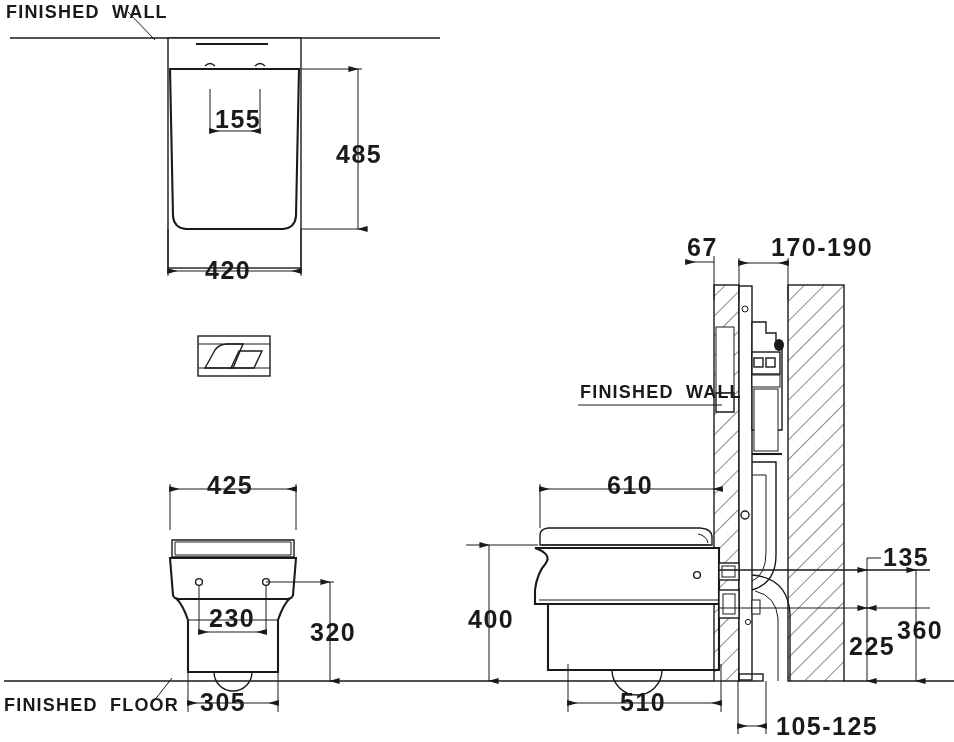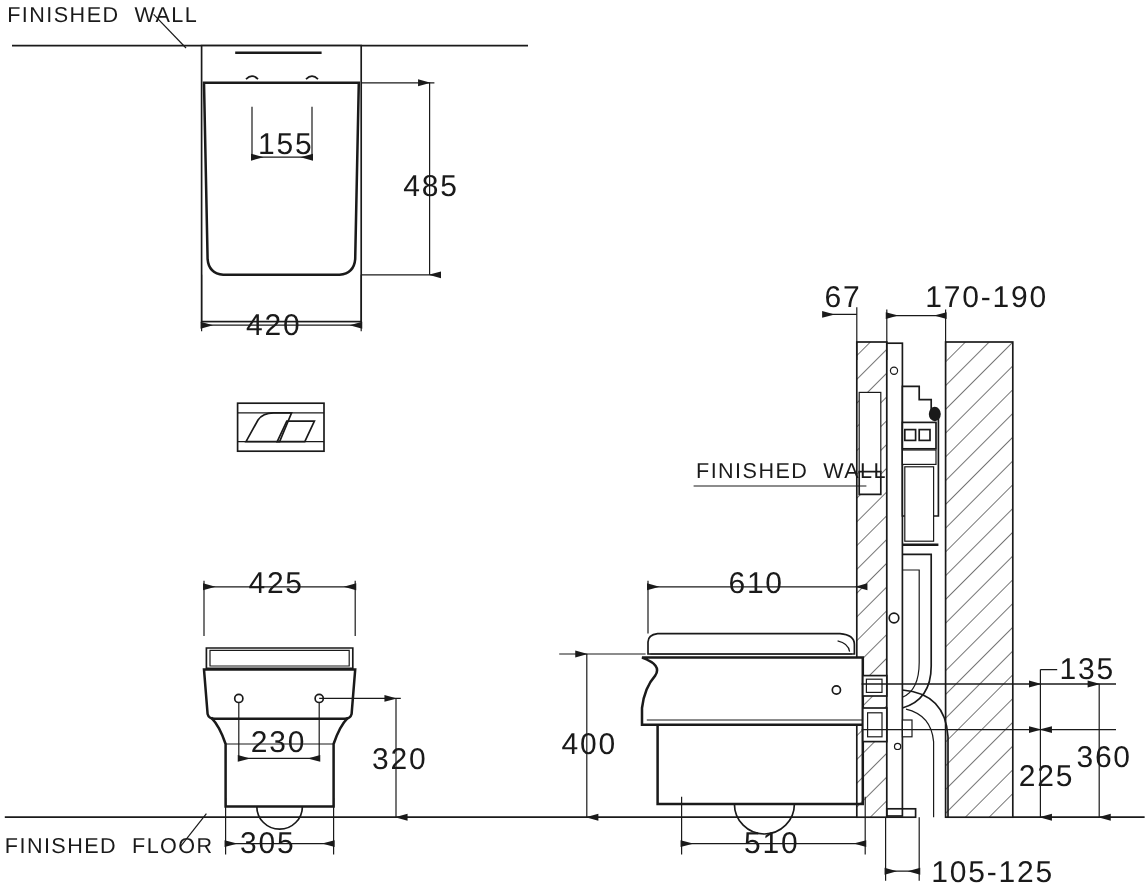--- a/index.html
+++ b/index.html
@@ -1,21 +1,21 @@
 <!DOCTYPE html>
 <html><head>
 <meta charset="utf-8">
 <title>Wall Hung WC Technical Drawing</title>
 <style>
   html,body{margin:0;padding:0;background:#ffffff;}
   body{
     font-family:"Liberation Sans", sans-serif;
     width:954px;height:742px;overflow:hidden;position:relative;
   }
-  #sheet{position:absolute;left:0;top:0;width:954px;height:742px;}
+  #sheet{position:absolute;left:0;top:0;width:954px;height:742px;font-weight:bold;}
   svg{display:block;}
   text{
     font-family:"Liberation Sans", sans-serif;
     fill:#1a1a1a;
     white-space:pre;
   }
   .dimtext{font-size:25px;letter-spacing:1.5px;}
   .labeltext{font-size:18px;letter-spacing:1.2px;}
   .ln{stroke:#1a1a1a;fill:none;}
   .thin{stroke-width:1;}

